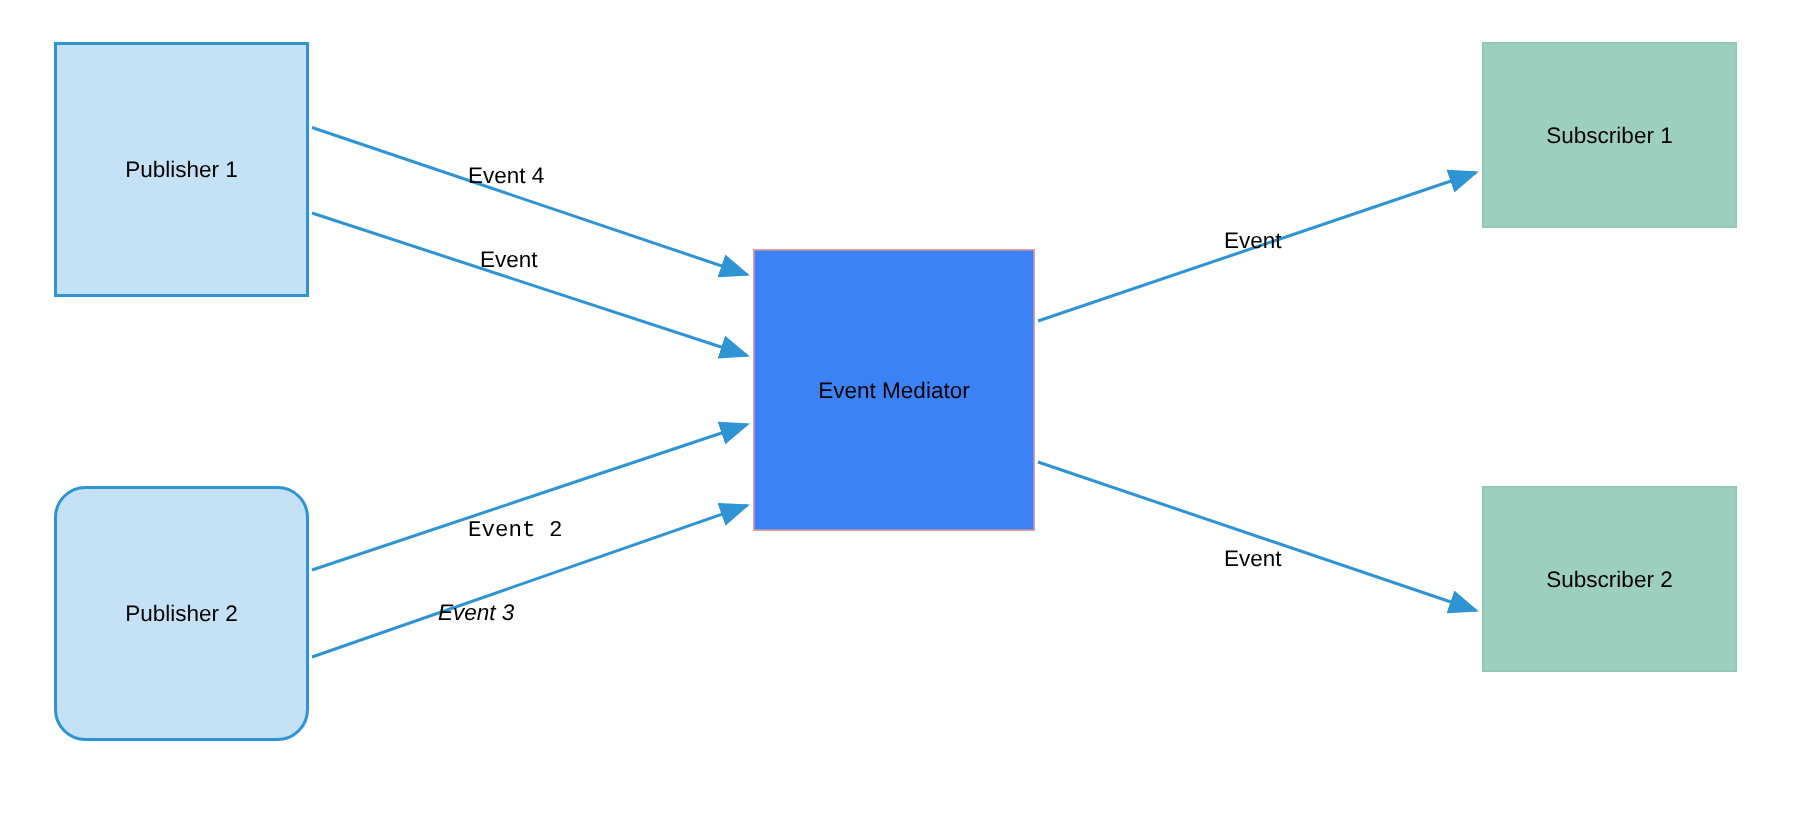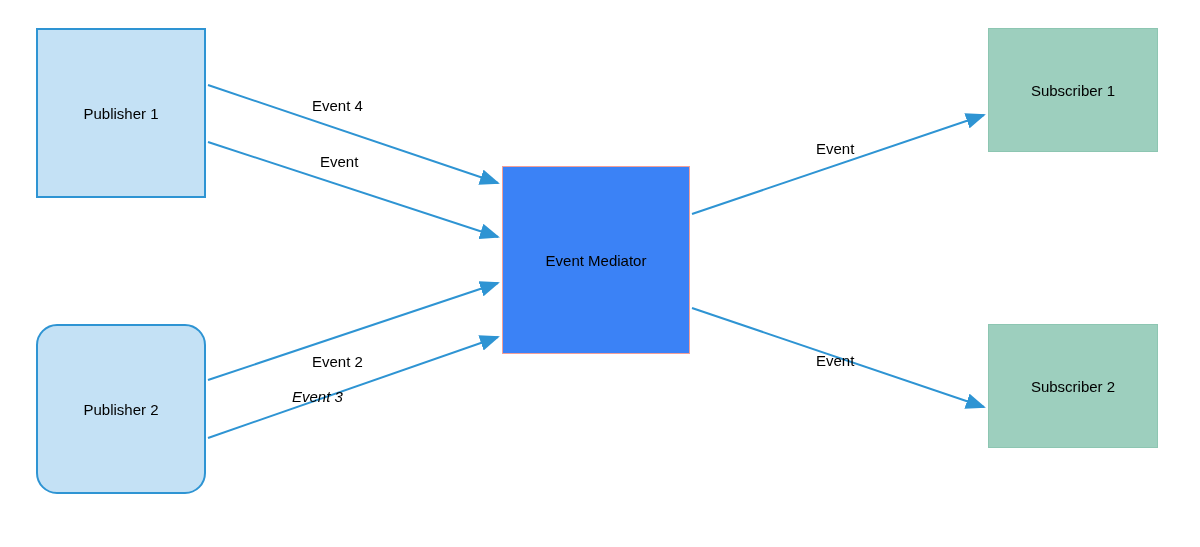--- a/index.html
+++ b/index.html
@@ -41,20 +41,21 @@
       top: 0;
       left: 0;
       width: 1200px;
       height: 547px;
       pointer-events: none;
     }
     .label {
       position: absolute;
       font-size: 15px;
       white-space: nowrap;
+      margin-top: 12px;
     }
   </style>
 </head>
 <body>
 
 <div class="box publisher" style="left:36px; top:28px;">
   <span>Publisher 1</span>
 </div>
 
 <div class="box publisher" style="left:36px; top:324px;border-radius:21px;">
@@ -88,16 +89,16 @@
 
   <line x1="208" y1="438" x2="498" y2="337" stroke="#2e94d3" stroke-width="2" marker-end="url(#arrowhead)"></line>
 
   <line x1="692" y1="214" x2="984" y2="115" stroke="#2e94d3" stroke-width="2" marker-end="url(#arrowhead)"></line>
 
   <line x1="692" y1="308" x2="984" y2="407" stroke="#2e94d3" stroke-width="2" marker-end="url(#arrowhead)"></line>
 </svg>
 
 <div class="label" style="left:312px; top:97px;">Event 4</div>
 <div class="label" style="left:320px; top:153px;">Event</div>
-<div class="label" style="left:312px; top:353px;">Event 2</div>
+<div class="label" style="left:312px; top:333px;font-family:Liberation Mono, monospace;">Event 2</div>
 <div class="label" style="left:292px; top:388px;font-style:italic;">Event 3</div>
 <div class="label" style="left:816px; top:140px;">Event</div>
 <div class="label" style="left:816px; top:352px;">Event</div>
 
 </body></html>

